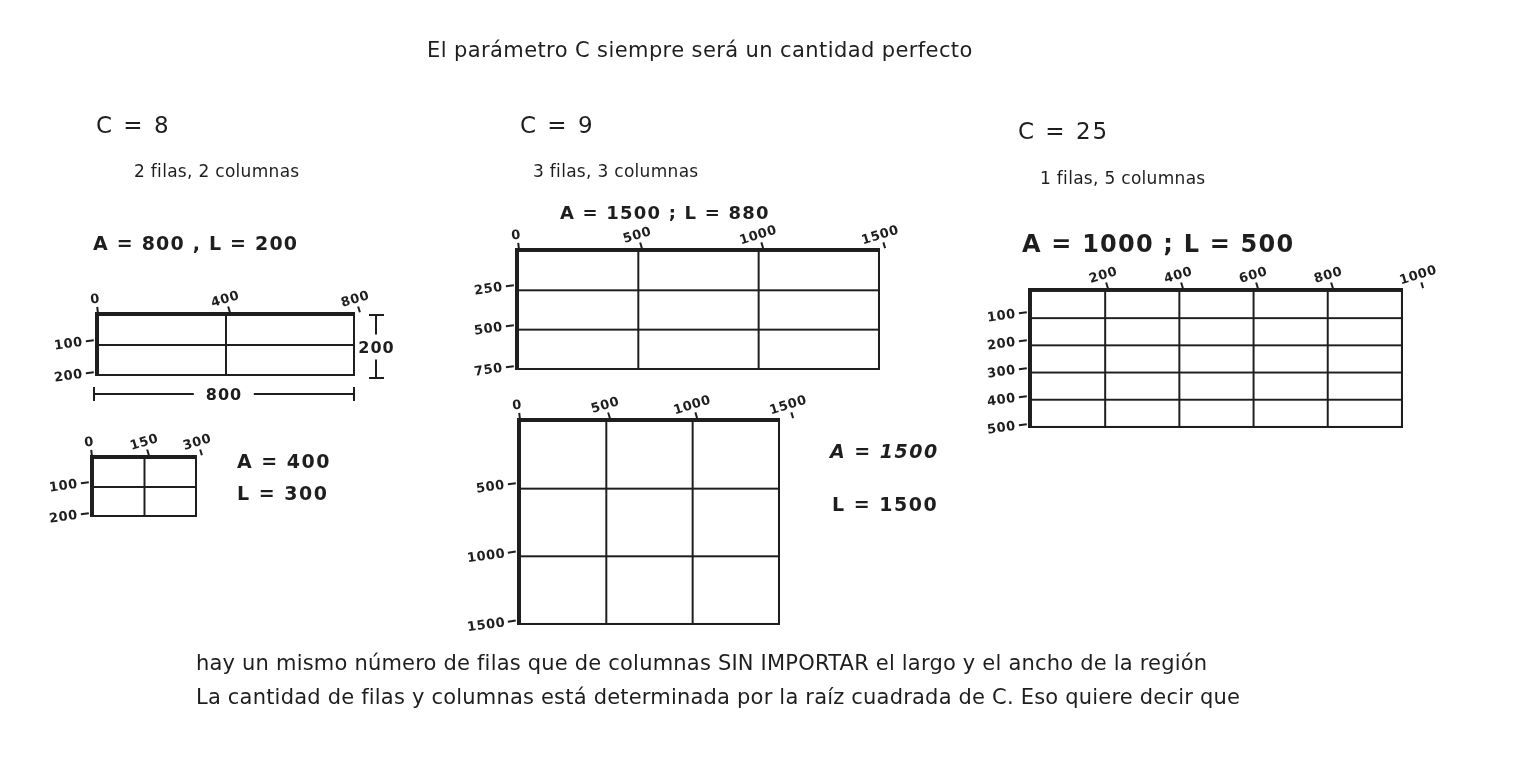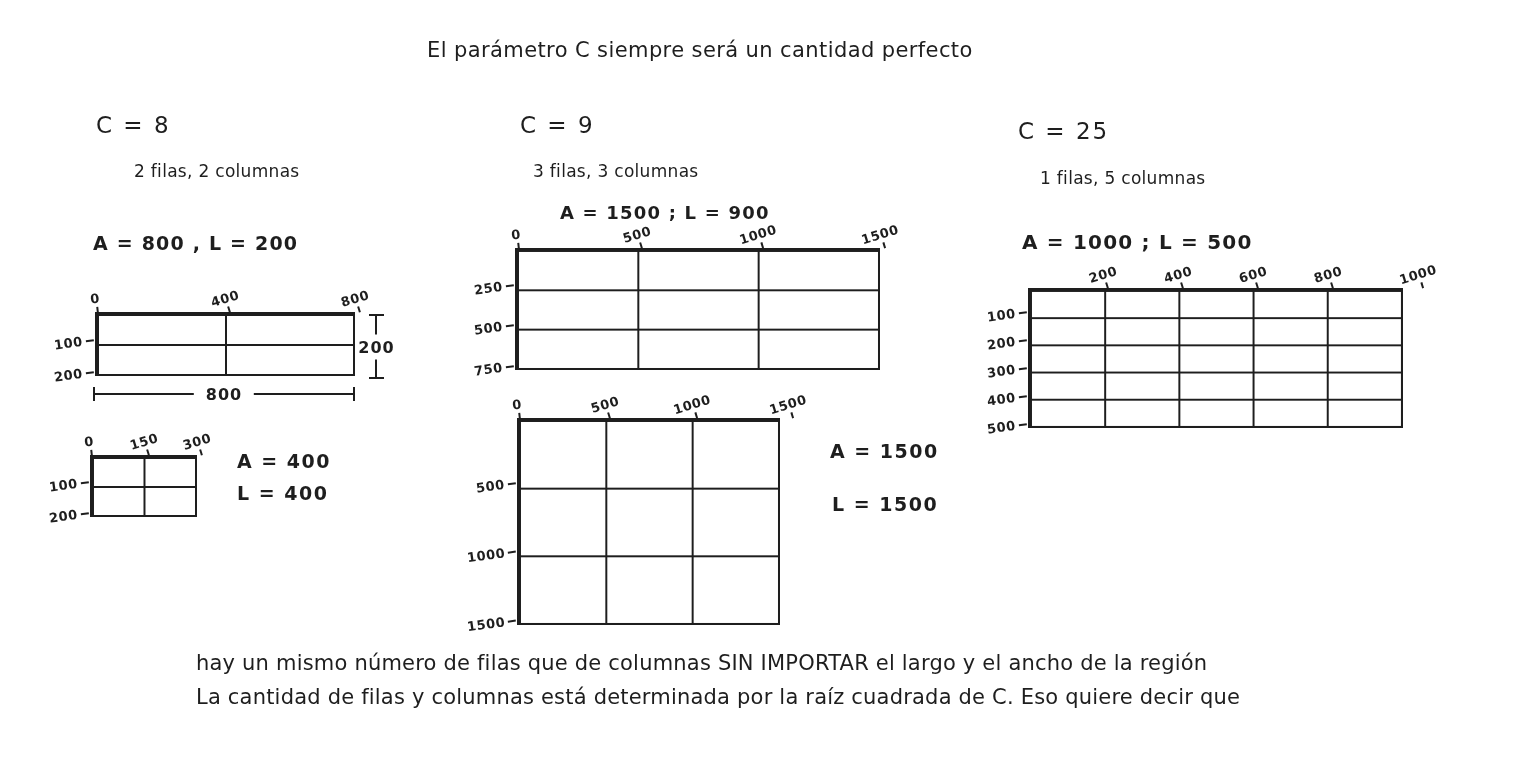--- a/index.html
+++ b/index.html
@@ -202,25 +202,25 @@
 
   <div class="grid" style="left: 90px; top: 455px; width: 107px; height: 62px; --c: 2; --r: 2;">
     <div class="cells"></div>
     <span class="xt up" style="left:2%">0</span>
     <span class="xt" style="left:50%">150</span>
     <span class="xt" style="left:100%">300</span>
     <span class="yt" style="top:50%">100</span>
     <span class="yt" style="top:100%">200</span>
   </div>
   <div class="abs side-label" style="left:237px; top:450px;">A = 400</div>
-  <div class="abs side-label" style="left:237px; top:482px;">L = 400</div>
+  <div class="abs side-label" style="left:237px; top:482px;">L = 300</div>
 
   <div class="abs c-label" style="left:520px; top:112px;">C = 9</div>
   <div class="abs dims-label" style="left:533px; top:161px;">3 filas, 3 columnas</div>
-  <div class="abs param-label" style="left:560px; top:202px; font-size:18px;">A = 1500 ;   L = 900</div>
+  <div class="abs param-label" style="left:560px; top:202px; font-size:18px;">A = 1500 ;   L = 880</div>
 
   <div class="grid" style="left: 515px; top: 248px; width: 365px; height: 122px; --c: 3; --r: 3;">
     <div class="cells"></div>
     <span class="xt up" style="left:1%">0</span>
     <span class="xt" style="left:33.33%">500</span>
     <span class="xt" style="left:66.66%">1000</span>
     <span class="xt" style="left:100%">1500</span>
     <span class="yt" style="top:33.33%">250</span>
     <span class="yt" style="top:66.66%">500</span>
     <span class="yt" style="top:100%">750</span>
@@ -229,26 +229,26 @@
   <div class="grid" style="left: 517px; top: 418px; width: 263px; height: 207px; --c: 3; --r: 3;">
     <div class="cells"></div>
     <span class="xt up" style="left:1%">0</span>
     <span class="xt" style="left:33.33%">500</span>
     <span class="xt" style="left:66.66%">1000</span>
     <span class="xt" style="left:103%">1500</span>
     <span class="yt" style="top:33.33%">500</span>
     <span class="yt" style="top:66.66%">1000</span>
     <span class="yt" style="top:100%">1500</span>
   </div>
-  <div class="abs side-label" style="left:830px; top:440px;">A = 1500</div>
+  <div class="abs side-label" style="left:830px; top:440px;font-style:italic;">A = 1500</div>
   <div class="abs side-label" style="left:832px; top:477px;margin-top:16px;">L = 1500</div>
 
   <div class="abs c-label" style="left:1018px; top:118px;">C = 25</div>
   <div class="abs dims-label" style="left:1040px; top:168px;">1 filas, 5 columnas</div>
-  <div class="abs param-label" style="left:1022px; top:230px; font-size:20px;">A = 1000  ;    L = 500</div>
+  <div class="abs param-label" style="left:1022px; top:230px; font-size:24px;">A = 1000  ;    L = 500</div>
 
   <div class="grid" style="left: 1028px; top: 288px; width: 375px; height: 140px; --c: 5; --r: 5;">
     <div class="cells"></div>
     <span class="xt" style="left:20%">200</span>
     <span class="xt" style="left:40%">400</span>
     <span class="xt" style="left:60%">600</span>
     <span class="xt" style="left:80%">800</span>
     <span class="xt" style="left:104%">1000</span>
     <span class="yt" style="top:20%">100</span>
     <span class="yt" style="top:40%">200</span>

